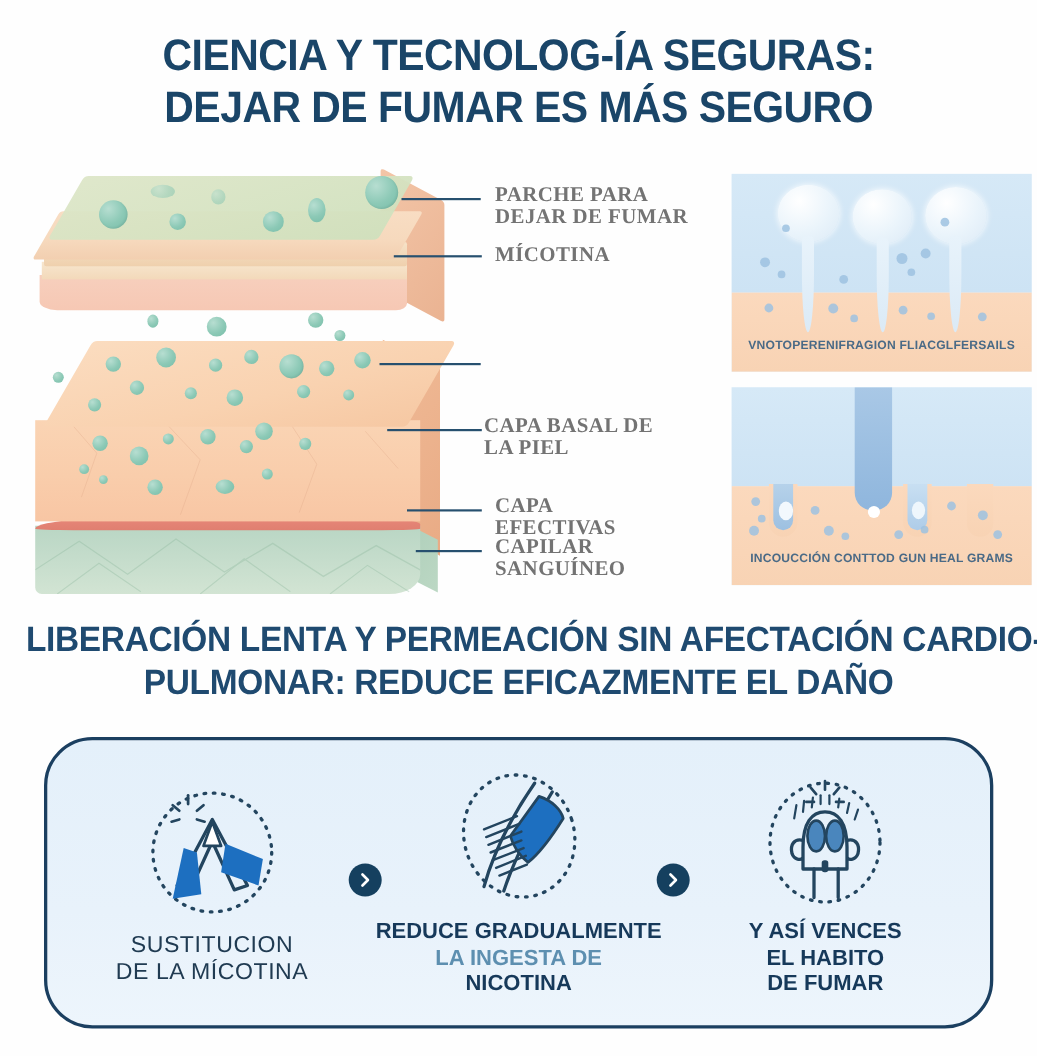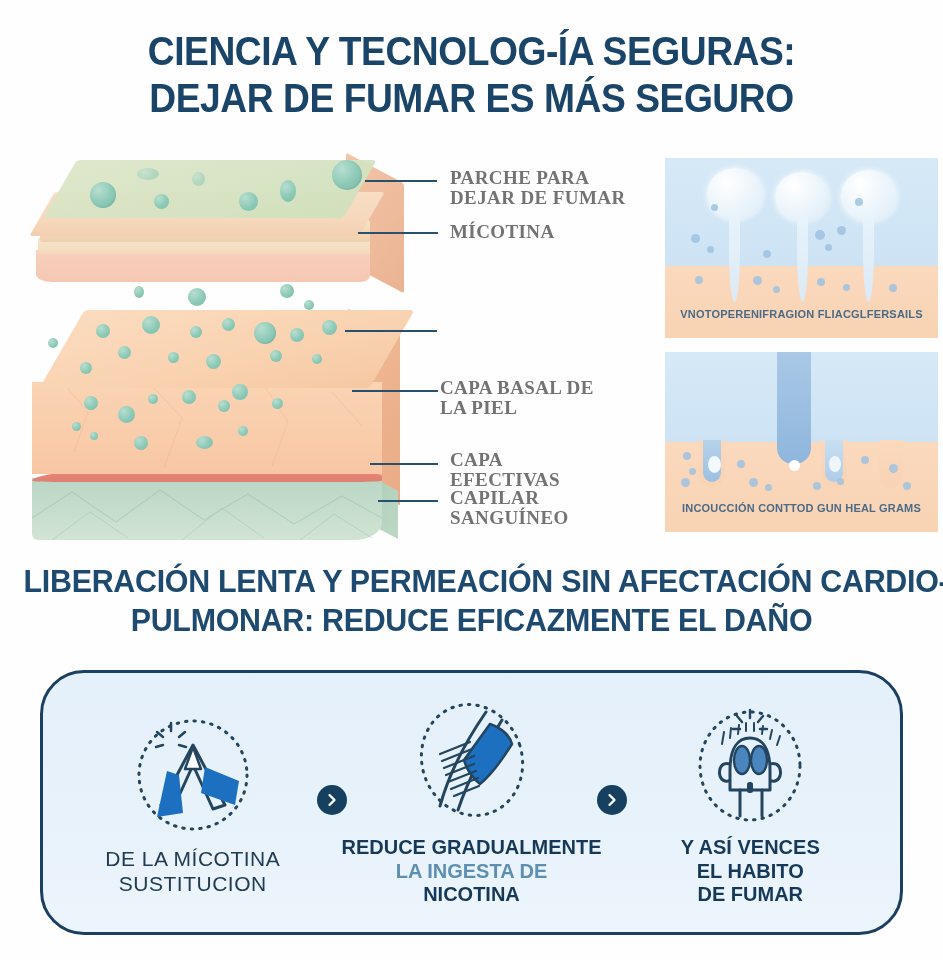--- a/index.html
+++ b/index.html
@@ -504,22 +504,22 @@
           <g stroke="#23455f" stroke-width="2.5" stroke-linecap="round">
             <line x1="44" y1="22" x2="44" y2="14"></line>
             <line x1="36" y1="28" x2="30" y2="23"></line>
             <line x1="52" y1="28" x2="58" y2="23"></line>
             <line x1="36" y1="36" x2="29" y2="38"></line>
             <line x1="52" y1="36" x2="59" y2="38"></line>
           </g>
         </svg>
       </div>
       <div class="step-label">
+        <span class="ln">SUSTITUCION</span>
         <span class="ln">DE LA MÍCOTINA</span>
-        <span class="ln">SUSTITUCION</span>
       </div>
     </div>
 
     <div class="arrow-btn">
       <svg viewBox="0 0 16 16" width="16" height="16">
         <path d="M5.5 3 L10.5 8 L5.5 13" fill="none" stroke="#ffffff" stroke-width="2.4" stroke-linecap="round" stroke-linejoin="round"></path>
       </svg>
     </div>
 
     <div class="step step2">

